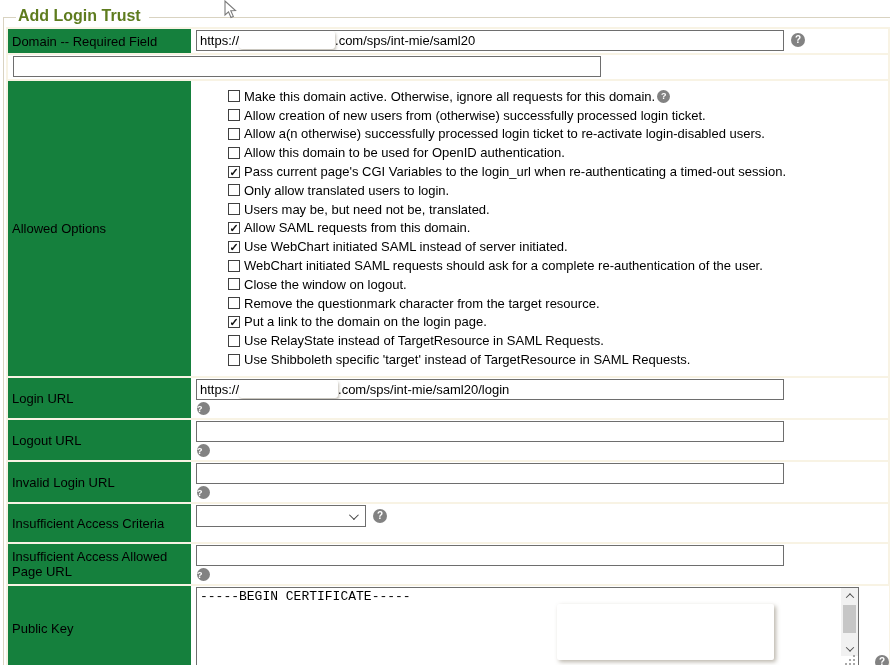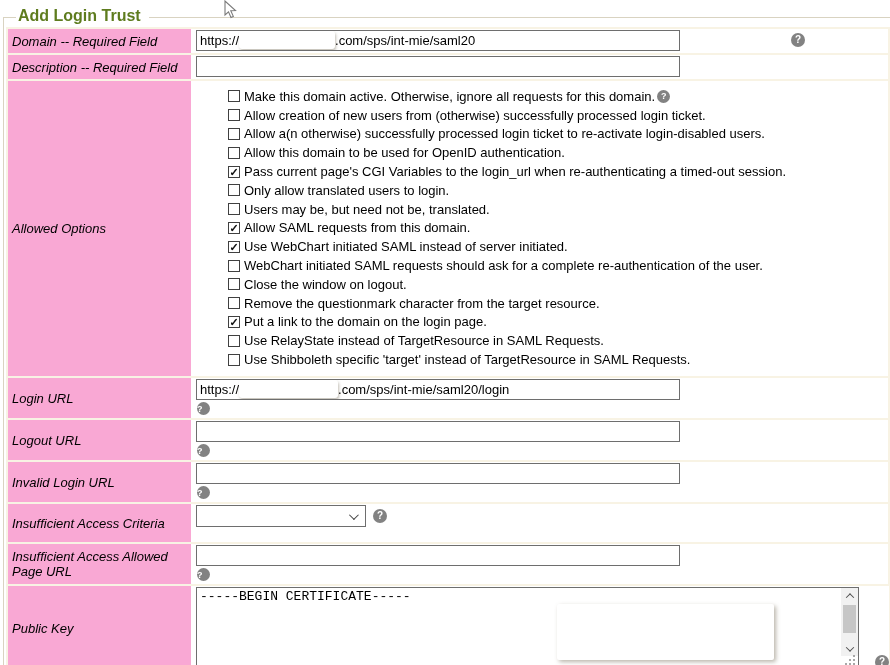--- a/index.html
+++ b/index.html
@@ -9,26 +9,26 @@
 
   
   .frame { position:absolute; left:3px; top:17px; width:887px; height:648px;
     border-left:1px solid #d9d3c1; border-top:1px solid #d9d3c1; }
   .legend { position:absolute; left:12px; top:-11px; background:#fff;
     padding:0 8px 0 2px; font-size:16px; font-weight:bold; white-space:nowrap; }
 
   
   .tbl { position:absolute; left:2px; top:9px; width:884px; background:#f8f3e4; padding:2px; }
   .row { display:flex; margin-bottom:2px; }
-  .lbl { width:183px; flex:none; background:#f9a8d4; padding:2px 4px;
-    display:flex; align-items:center; line-height:15px;font-style:italic; }
+  .lbl { width:183px; flex:none; background:#15803d; padding:2px 4px;
+    display:flex; align-items:center; line-height:15px; }
   .val { flex:1; background:#fff; padding:1px 0 1px 5px; position:relative; }
 
   
-  .tinput { background:#fff; border:1px solid #6e6e6e; height:21px; width:484px;
+  .tinput { background:#fff; border:1px solid #6e6e6e; height:21px; width:588px;
     display:flex; align-items:center; padding:0 3px; white-space:nowrap; overflow:hidden; }
   .redact { display:inline-block; background:#fff; border-radius:3px;
     box-shadow:1px 2px 3px rgba(120,110,90,.45); flex:none; }
   .redact.r1 { width:96px; height:18px; margin-top:-1px; }
 
   .help { display:inline-flex; align-items:center; justify-content:center;
     width:14px; height:14px; border-radius:50%; background:#828282; color:#fff;
     font-size:10px; font-weight:bold; flex:none; line-height:14px; }
   .help.sm { width:13px; height:13px; font-size:9px; }
   .inline-help { position:absolute; top:4px; left:600px; }
@@ -88,21 +88,20 @@
           <div class="tinput">
             <span>https://</span>
             <span class="redact r1"></span>
             <span>.com/sps/int-mie/saml20</span>
           </div>
           <span class="help inline-help">?</span>
         </div>
       </div>
 
       <div class="row" style="height:24px">
-        <div class="lbl">Description -- Required Field</div>
         <div class="val">
           <div class="tinput">
             <span></span>
           </div>
         </div>
       </div>
 
       <div class="row" style="height:295px">
         <div class="lbl">Allowed Options</div>
         <div class="val">

